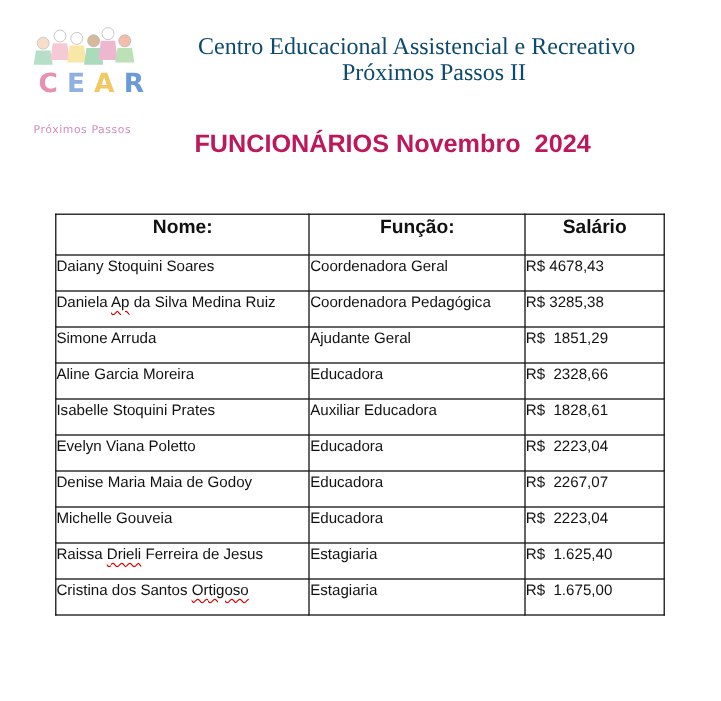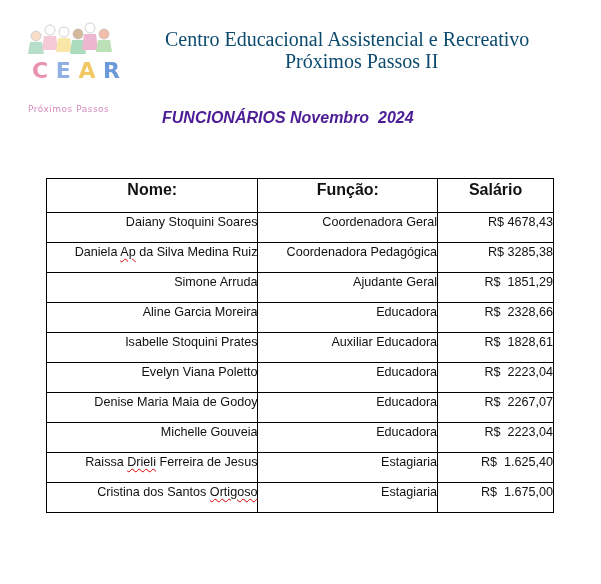--- a/index.html
+++ b/index.html
@@ -5,25 +5,25 @@
   html, body { margin: 0; padding: 0; background: #ffffff; }
   body { width: 601px; height: 584px; position: relative; overflow: hidden; font-family: "Liberation Sans", sans-serif; }
   .logo { position: absolute; left: 22px; top: 20px; width: 98px; height: 76px; }
   .logo .kids { position: absolute; left: 2px; top: 0; width: 94px; height: 40px; }
   .logo .cear { position: absolute; left: 10px; top: 38px; width: 90px; height: 28px; display: flex; justify-content: space-between; font-family: "DejaVu Sans", sans-serif; font-size: 22px; font-weight: bold; letter-spacing: 2px; }
   .logo .cear span { display: inline-block; }
   .logo .sub { position: absolute; left: 6px; top: 64px; width: 96px; font-size: 9px; color: #d58bc0; font-family: "DejaVu Sans", sans-serif; letter-spacing: 0.5px; white-space: nowrap; margin-top: 20px; }
   .header-title { position: absolute; left: 160px; top: 28px; width: 420px; text-align: left; font-family: "Liberation Serif", serif; color: #0c4a6e; font-size: 20px; line-height: 22px; }
   .header-title .line1 { display: block; padding-left: 5px; }
   .header-title .line2 { display: block; padding-left: 125px; }
-  .doc-title { position: absolute; left: 162px; top: 109px; font-family: "Liberation Sans", sans-serif; font-weight: bold; font-size: 16px; color: #4c1d95; white-space: pre; font-style: italic; }
+  .doc-title { position: absolute; left: 162px; top: 109px; font-family: "Liberation Sans", sans-serif; font-weight: bold; font-size: 21px; color: #be185d; white-space: pre; }
   table.staff { position: absolute; left: 46px; top: 178px; border-collapse: collapse; width: 508px; }
   table.staff th, table.staff td { border: 1.5px solid #000; padding: 0; vertical-align: top; font-size: 12.6px; color: #111; }
   table.staff th { height: 31px; font-size: 16px; font-weight: bold; text-align: center; vertical-align: top; padding-top: 2px; }
-  table.staff td { height: 27px; padding-top: 2px; text-align: right; }
+  table.staff td { height: 27px; padding-top: 2px; text-align: left; }
   col.c1 { width: 212px; } col.c2 { width: 180px; } col.c3 { width: 116px; }
   td.sal { text-align: right; padding-right: 18px; white-space: pre; }
   .sq { text-decoration: underline wavy #d00; text-decoration-thickness: 1px; text-underline-offset: 2px; }
 </style>
 </head>
 <body>
 
 <div class="logo">
   <svg class="kids" viewBox="0 0 94 40">
     <g opacity="0.75">

